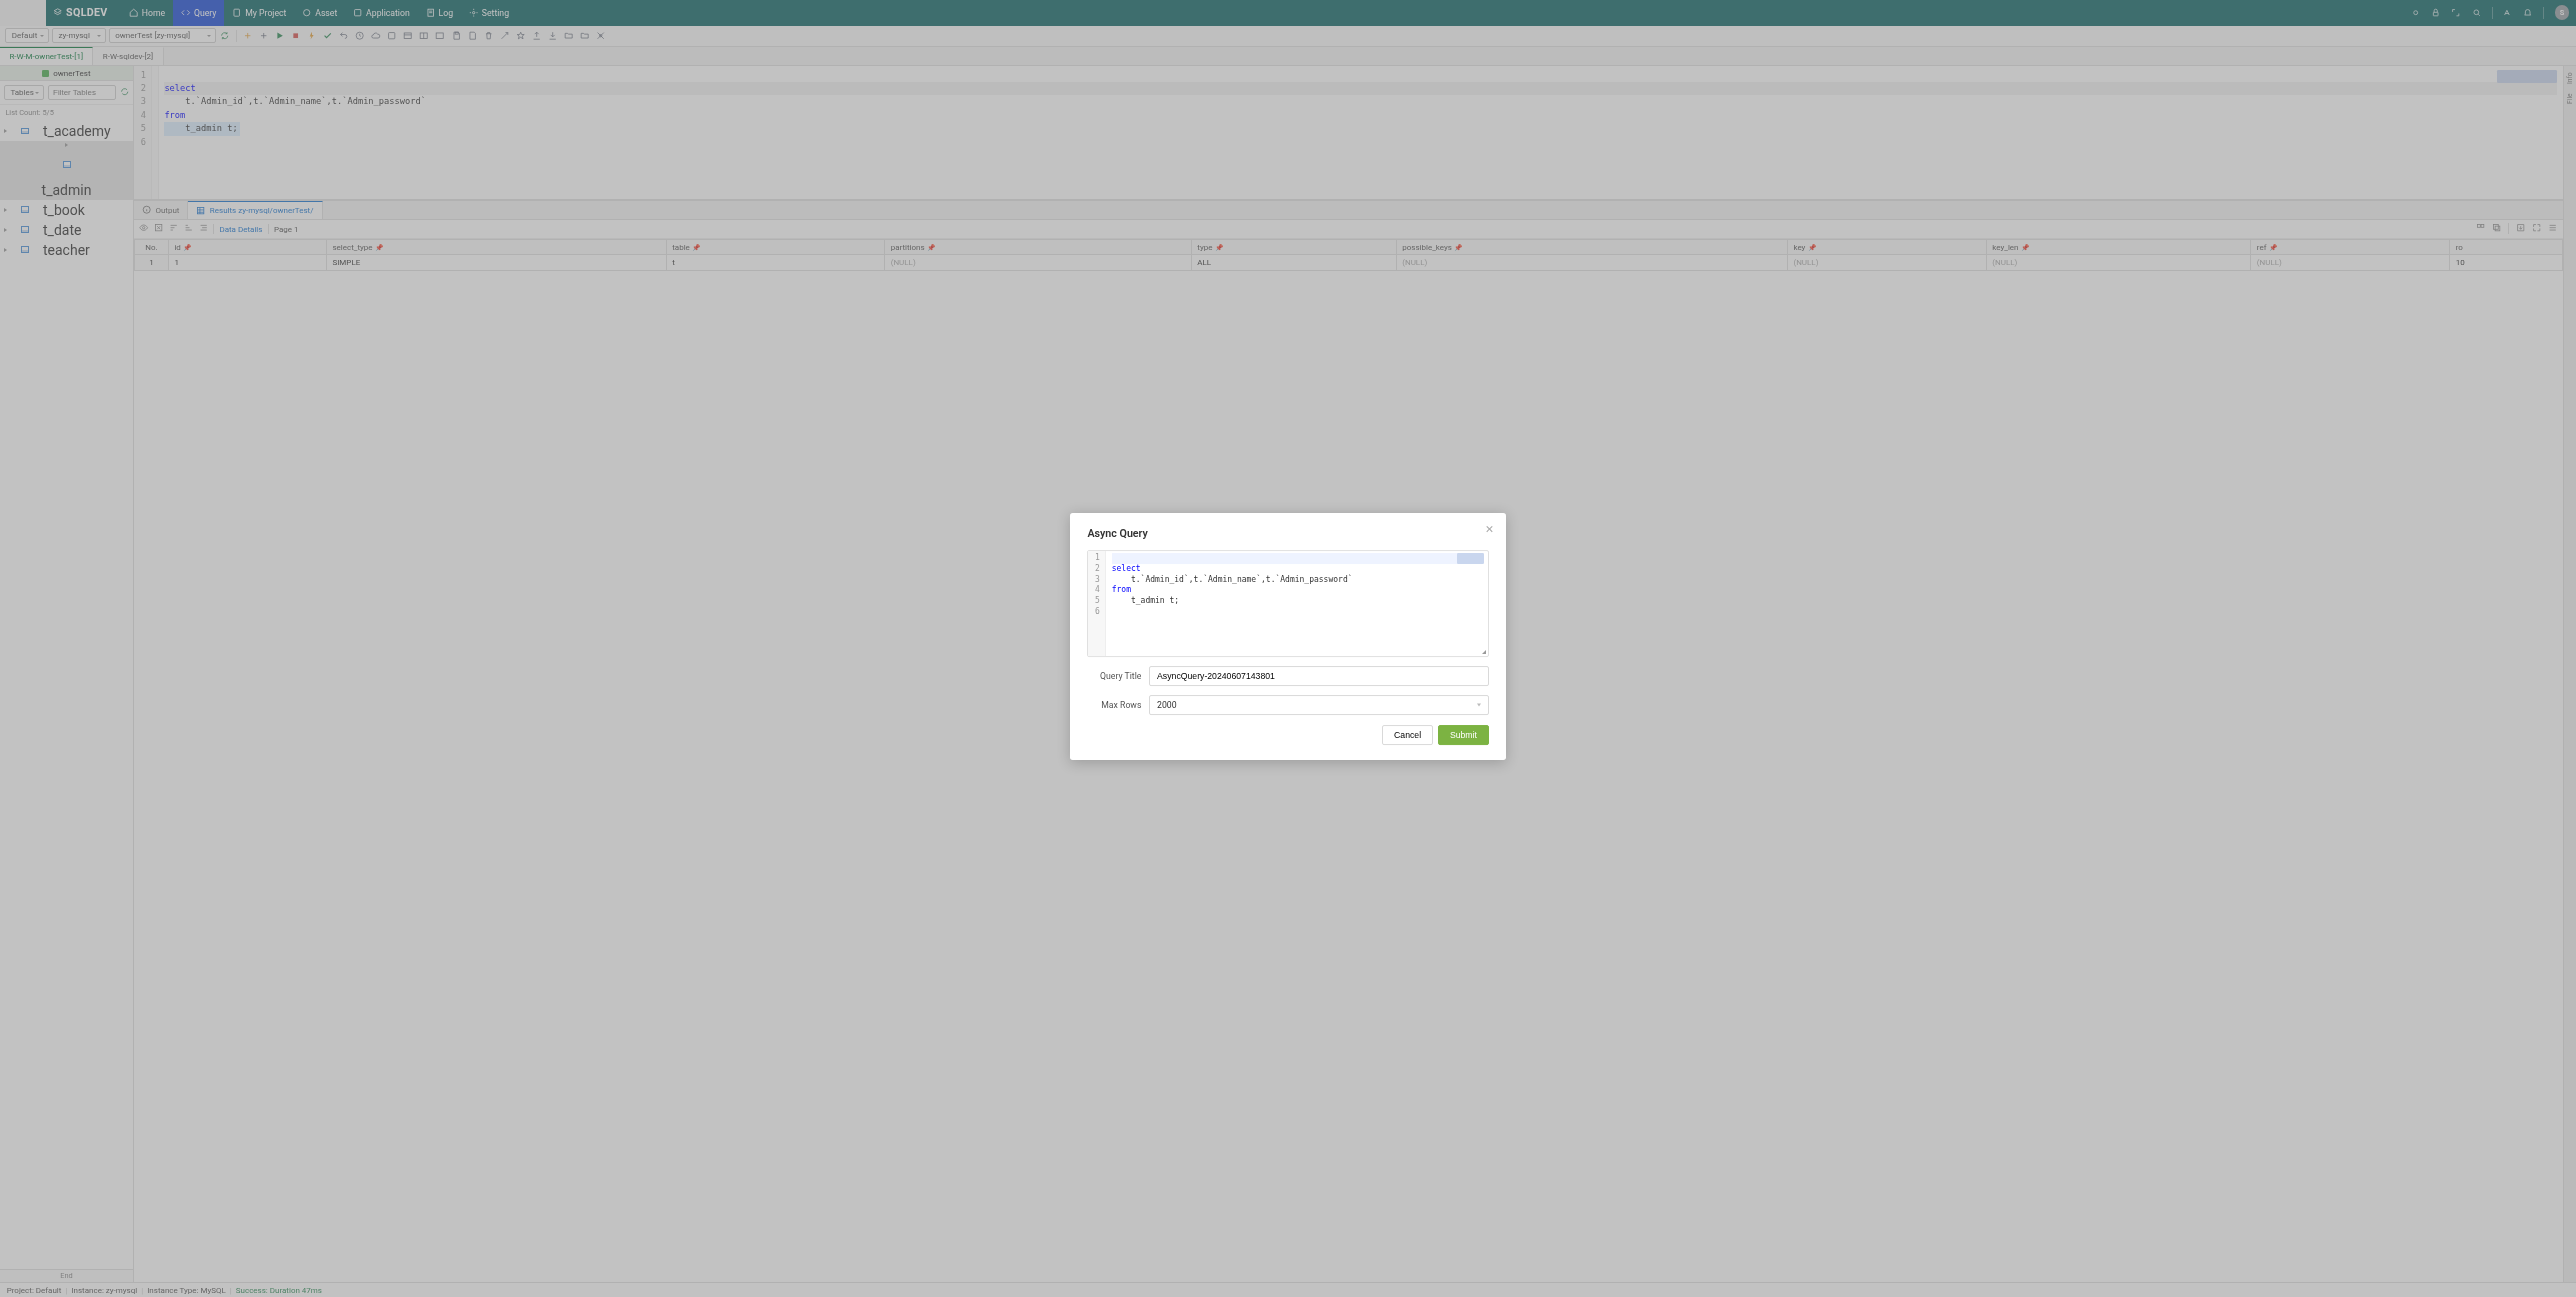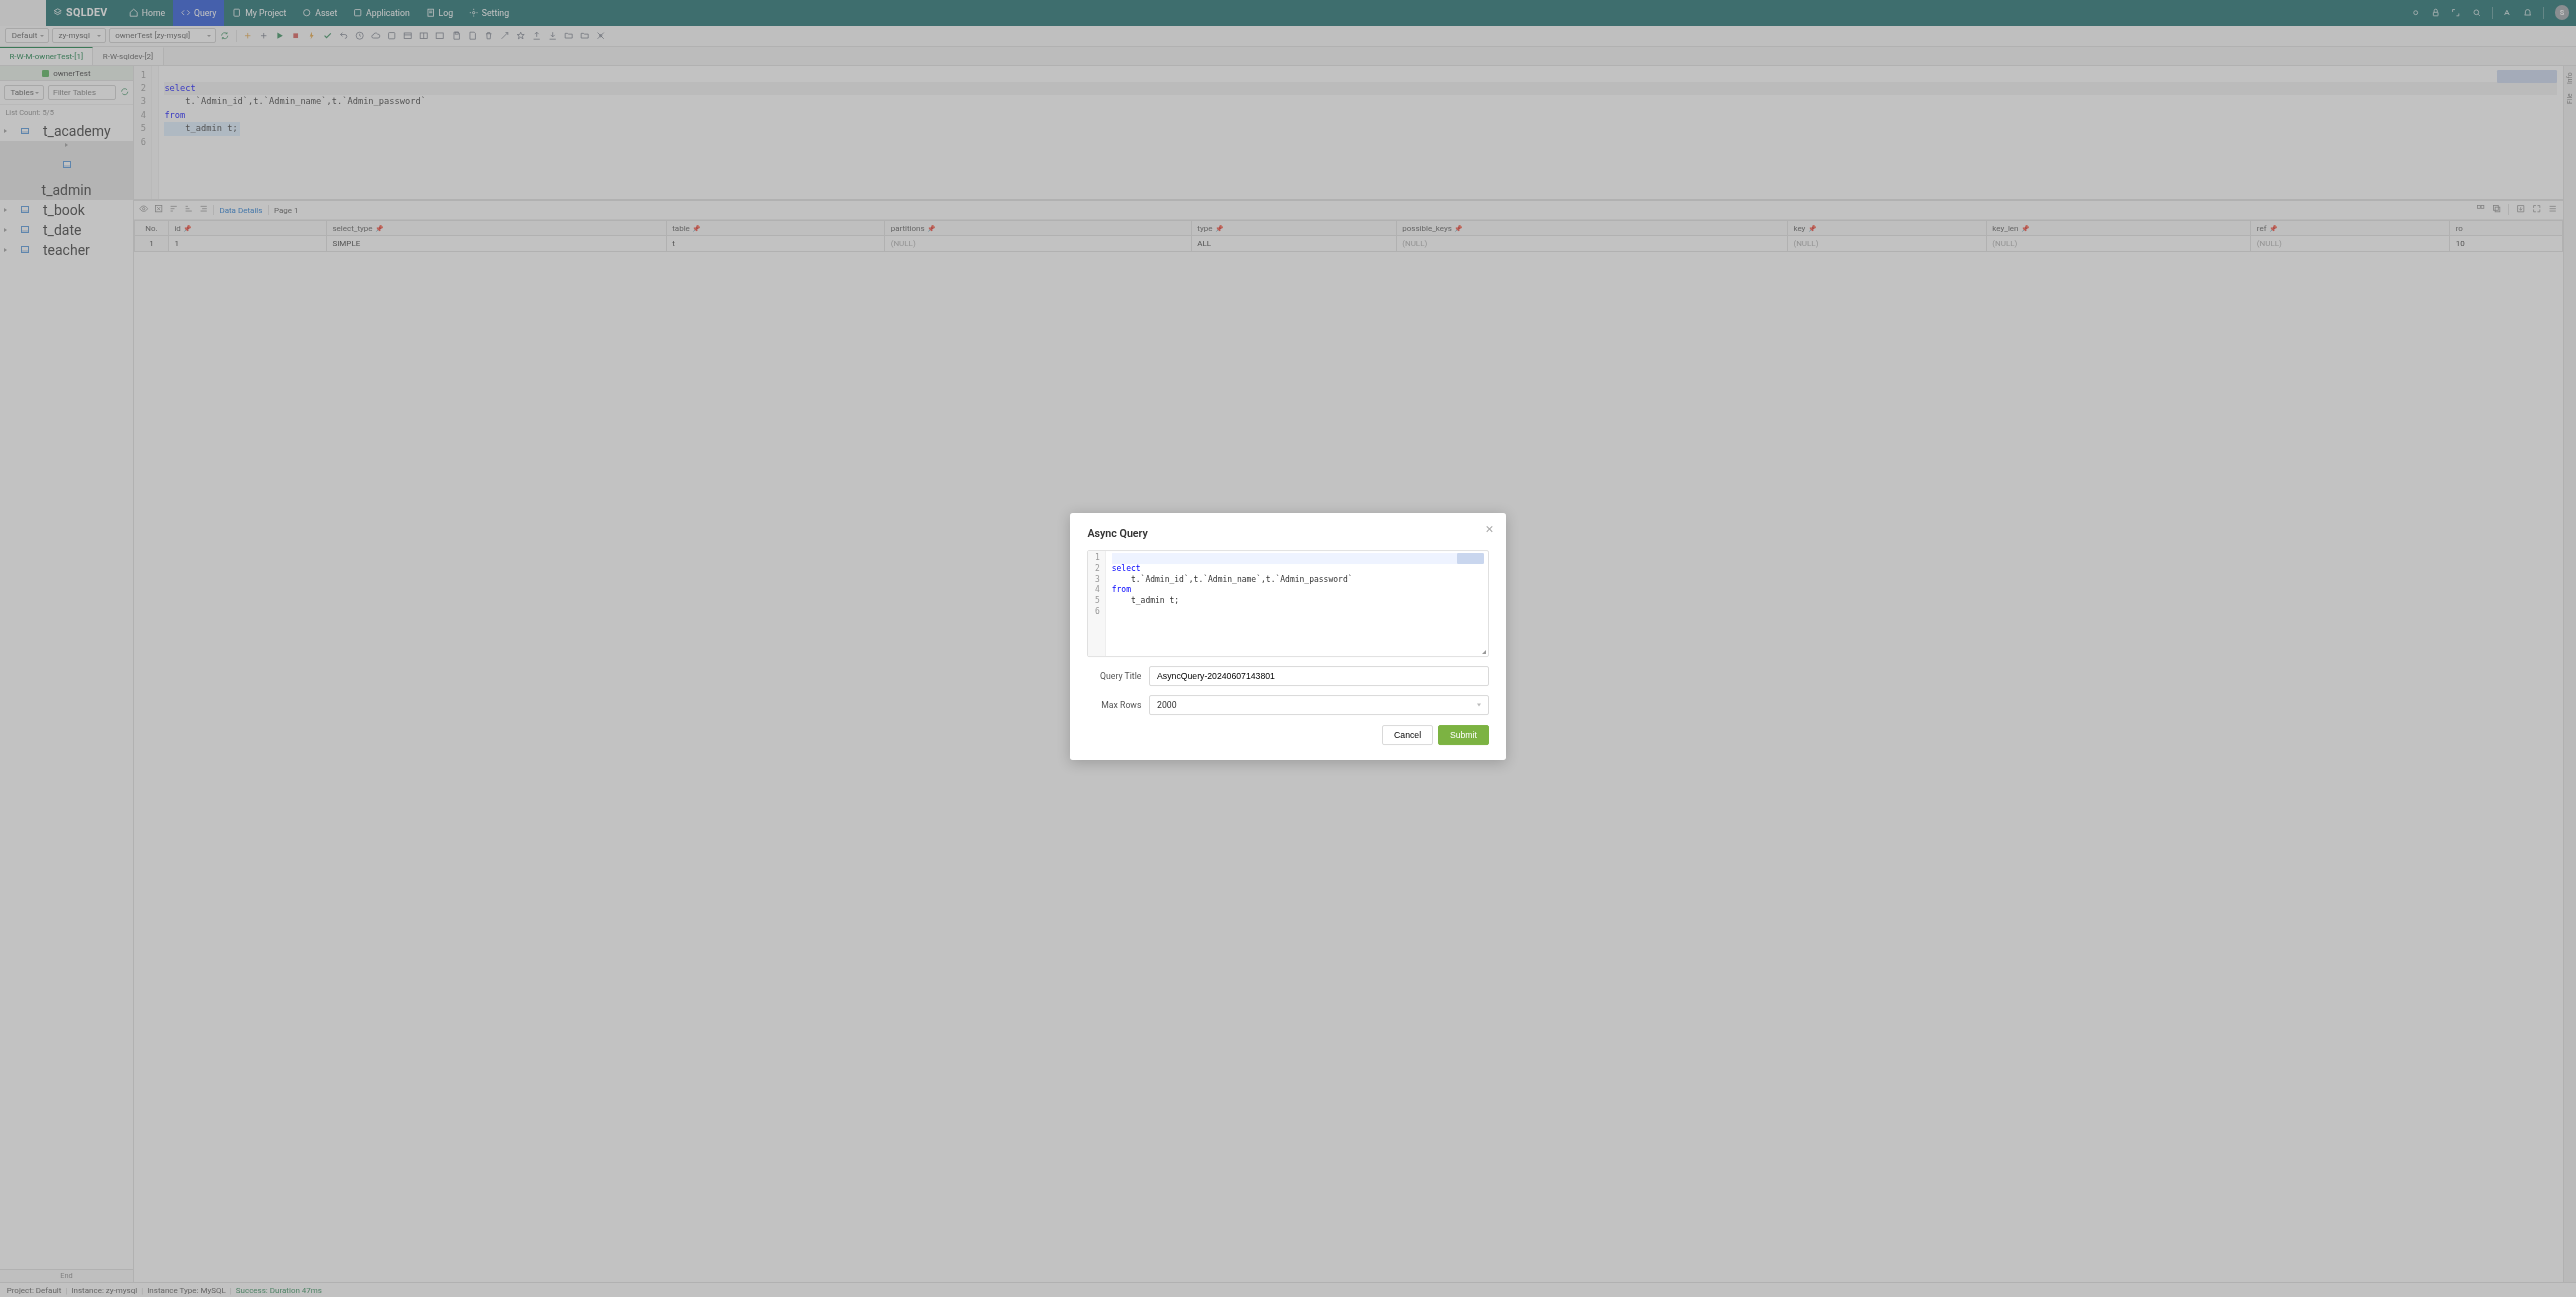--- a/index.html
+++ b/index.html
@@ -423,20 +423,36 @@
         <div style="background:#f3f3f3"><span class="kw">select</span></div>
         <div>    t.`Admin_id`,t.`Admin_name`,t.`Admin_password`</div>
         <div><span class="kw">from</span></div>
         <div style="background:#dceeff;display:inline-block;padding-right:2.7px">    t_admin t;</div>
         <div></div>
         <div class="minimap-strip"></div>
       </div>
     </div>
 
     <div class="results">
+      <div class="result-tabs">
+        <div class="result-tab">
+            <svg class="ico" viewBox="0 0 24 24" fill="none" stroke="currentColor" stroke-width="2">
+              <circle cx="12" cy="12" r="9"></circle>
+              <path d="M12 8v.01M12 11v5"></path>
+            </svg>
+            <span>Output</span>
+          </div>
+        <div class="result-tab active">
+            <svg class="ico" viewBox="0 0 24 24" fill="none" stroke="currentColor" stroke-width="2">
+              <rect x="4" y="4" width="16" height="16"></rect>
+              <path d="M4 10h16M4 16h16M10 4v16"></path>
+            </svg>
+            <span>Results zy-mysql/ownerTest/</span>
+          </div>
+      </div>
       <div class="result-toolbar">
         <span class="rt-icon"><svg class="ico" viewBox="0 0 24 24" fill="none" stroke="currentColor" stroke-width="2">
               <path d="M2 12s4-7 10-7 10 7 10 7-4 7-10 7-10-7-10-7z"></path>
               <circle cx="12" cy="12" r="3"></circle>
             </svg></span>
         <span class="rt-icon"><svg class="ico" viewBox="0 0 24 24" fill="none" stroke="currentColor" stroke-width="2">
               <rect x="4" y="4" width="16" height="16"></rect>
               <path d="M8 8l8 8M16 8l-8 8"></path>
             </svg></span>
         <span class="rt-icon"><svg class="ico" viewBox="0 0 24 24" fill="none" stroke="currentColor" stroke-width="2">

